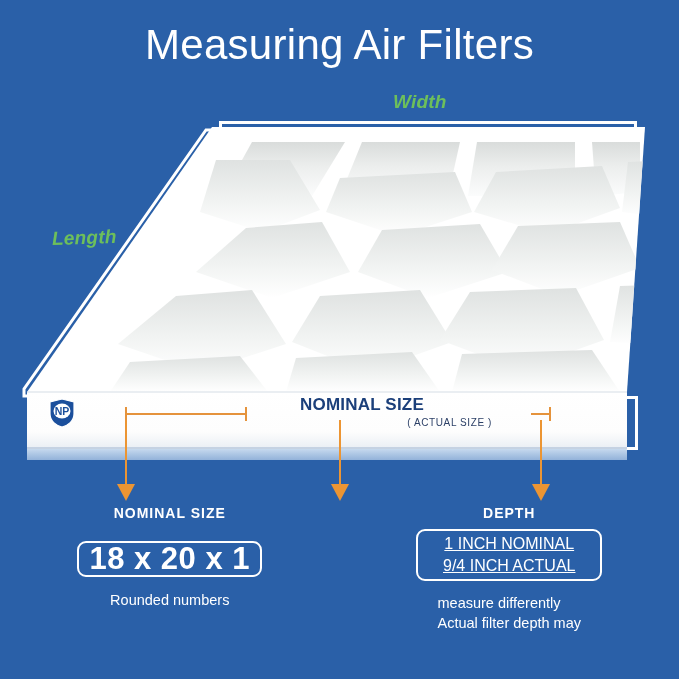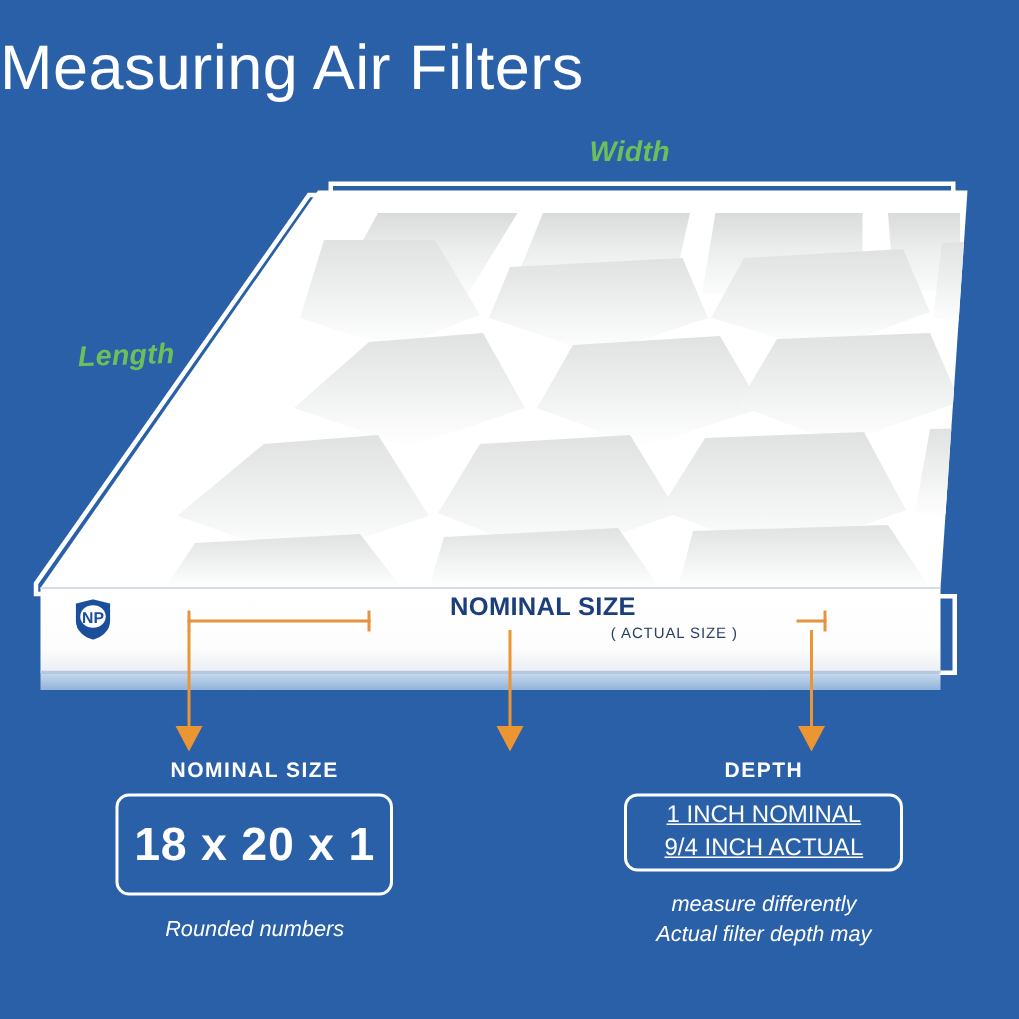--- a/index.html
+++ b/index.html
@@ -16,20 +16,21 @@
     font-family: "Liberation Sans", sans-serif;
     -webkit-font-smoothing: antialiased;
   }
 
   
   #title {
     position: absolute;
     top: 22px;
     left: 0;
     width: 679px;
+    text-align: center;
     color: #ffffff;
     font-size: 42px;
     font-weight: 400;
     letter-spacing: 0.3px;
     line-height: 1.1;
   }
 
   
   .dim-label {
     position: absolute;
@@ -175,43 +176,42 @@
     border: 2px solid #ffffff;
     border-radius: 9px;
     color: #ffffff;
     text-align: center;
     display: flex;
     flex-direction: column;
     justify-content: center;
     box-sizing: border-box;
   }
   #box-nominal {
-    width: 185px; height: 68px;
+    width: 185px; height: 36px;
     font-size: 31px;
     font-weight: bold;
     letter-spacing: 0.5px;
+    margin-top: 12px;
   }
   #box-actual {
     width: 190px; height: 52px;
     font-size: 16px;
     line-height: 1.35;
   }
   #box-depth {
     width: 186px; height: 52px;
     font-size: 16px;
     line-height: 1.35;
     text-decoration: underline;
   }
   .caption {
     color: #ffffff;
     font-size: 14.5px;
     line-height: 1.35;
-    text-align: center;
     margin-top: 14px;
-    font-style: italic;
   }
   #caption-actual, #caption-depth { margin-top: 13px; }
 
   
   #logo-badge {
     position: absolute;
     left: 48px; top: 398px;
     width: 28px; height: 30px;
   }
 </style>

